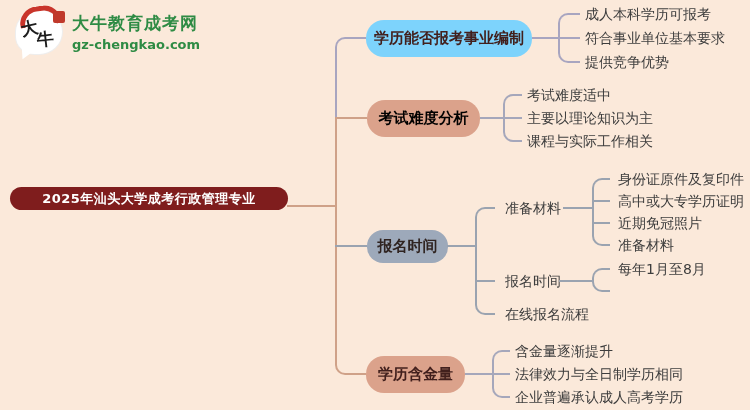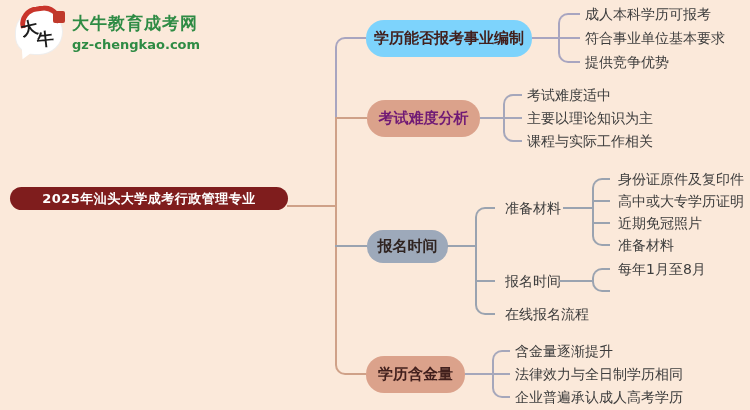--- a/index.html
+++ b/index.html
@@ -16,21 +16,21 @@
   .ch1{left:5px;top:10px;transform:rotate(-12deg);}
   .ch2{left:21px;top:21px;transform:rotate(-6deg);}
   .logo-text{margin-left:10px;}
   .logo-title{font-size:17px;font-weight:bold;color:#2e8b44;letter-spacing:1px;}
   .logo-url{font-size:13px;font-weight:bold;color:#2e8b44;margin-top:2px;}
 
   
   .pill{position:absolute;display:flex;align-items:center;justify-content:center;font-weight:bold;white-space:nowrap;}
   .root{left:10px;top:187px;width:278px;height:23px;border-radius:19px;background:#7f1d1d;color:#ffffff;font-size:13px;letter-spacing:0.5px;}
   .pill-b1{left:366px;top:20px;width:166px;height:37px;border-radius:18px;background:#7dd3fc;color:#42201d;font-size:15px;}
-  .pill-b2{left:367px;top:100px;width:113px;height:37px;border-radius:18px;background:#dba28b;color:#701a75;font-size:15px;}
+  .pill-b2{left:367px;top:100px;width:113px;height:37px;border-radius:18px;background:#dba28b;color:#000000;font-size:15px;}
   .pill-b3{left:367px;top:230px;width:81px;height:33px;border-radius:16px;background:#9da9ba;color:#2f2320;font-size:15px;}
   .pill-b4{left:366px;top:356px;width:99px;height:37px;border-radius:18px;background:#dba28b;color:#42201d;font-size:15px;}
 
   .leaf{position:absolute;height:20px;line-height:20px;font-size:14px;color:#3d3d3d;white-space:nowrap;}
 
   
   .hl{position:absolute;height:2px;}
   .vl{position:absolute;width:2px;}
   .elb{position:absolute;border:0 solid transparent;background:transparent;box-sizing:border-box;}
   .elb-tl{border-left-width:2px;border-top-width:2px;border-top-left-radius:10px;}

